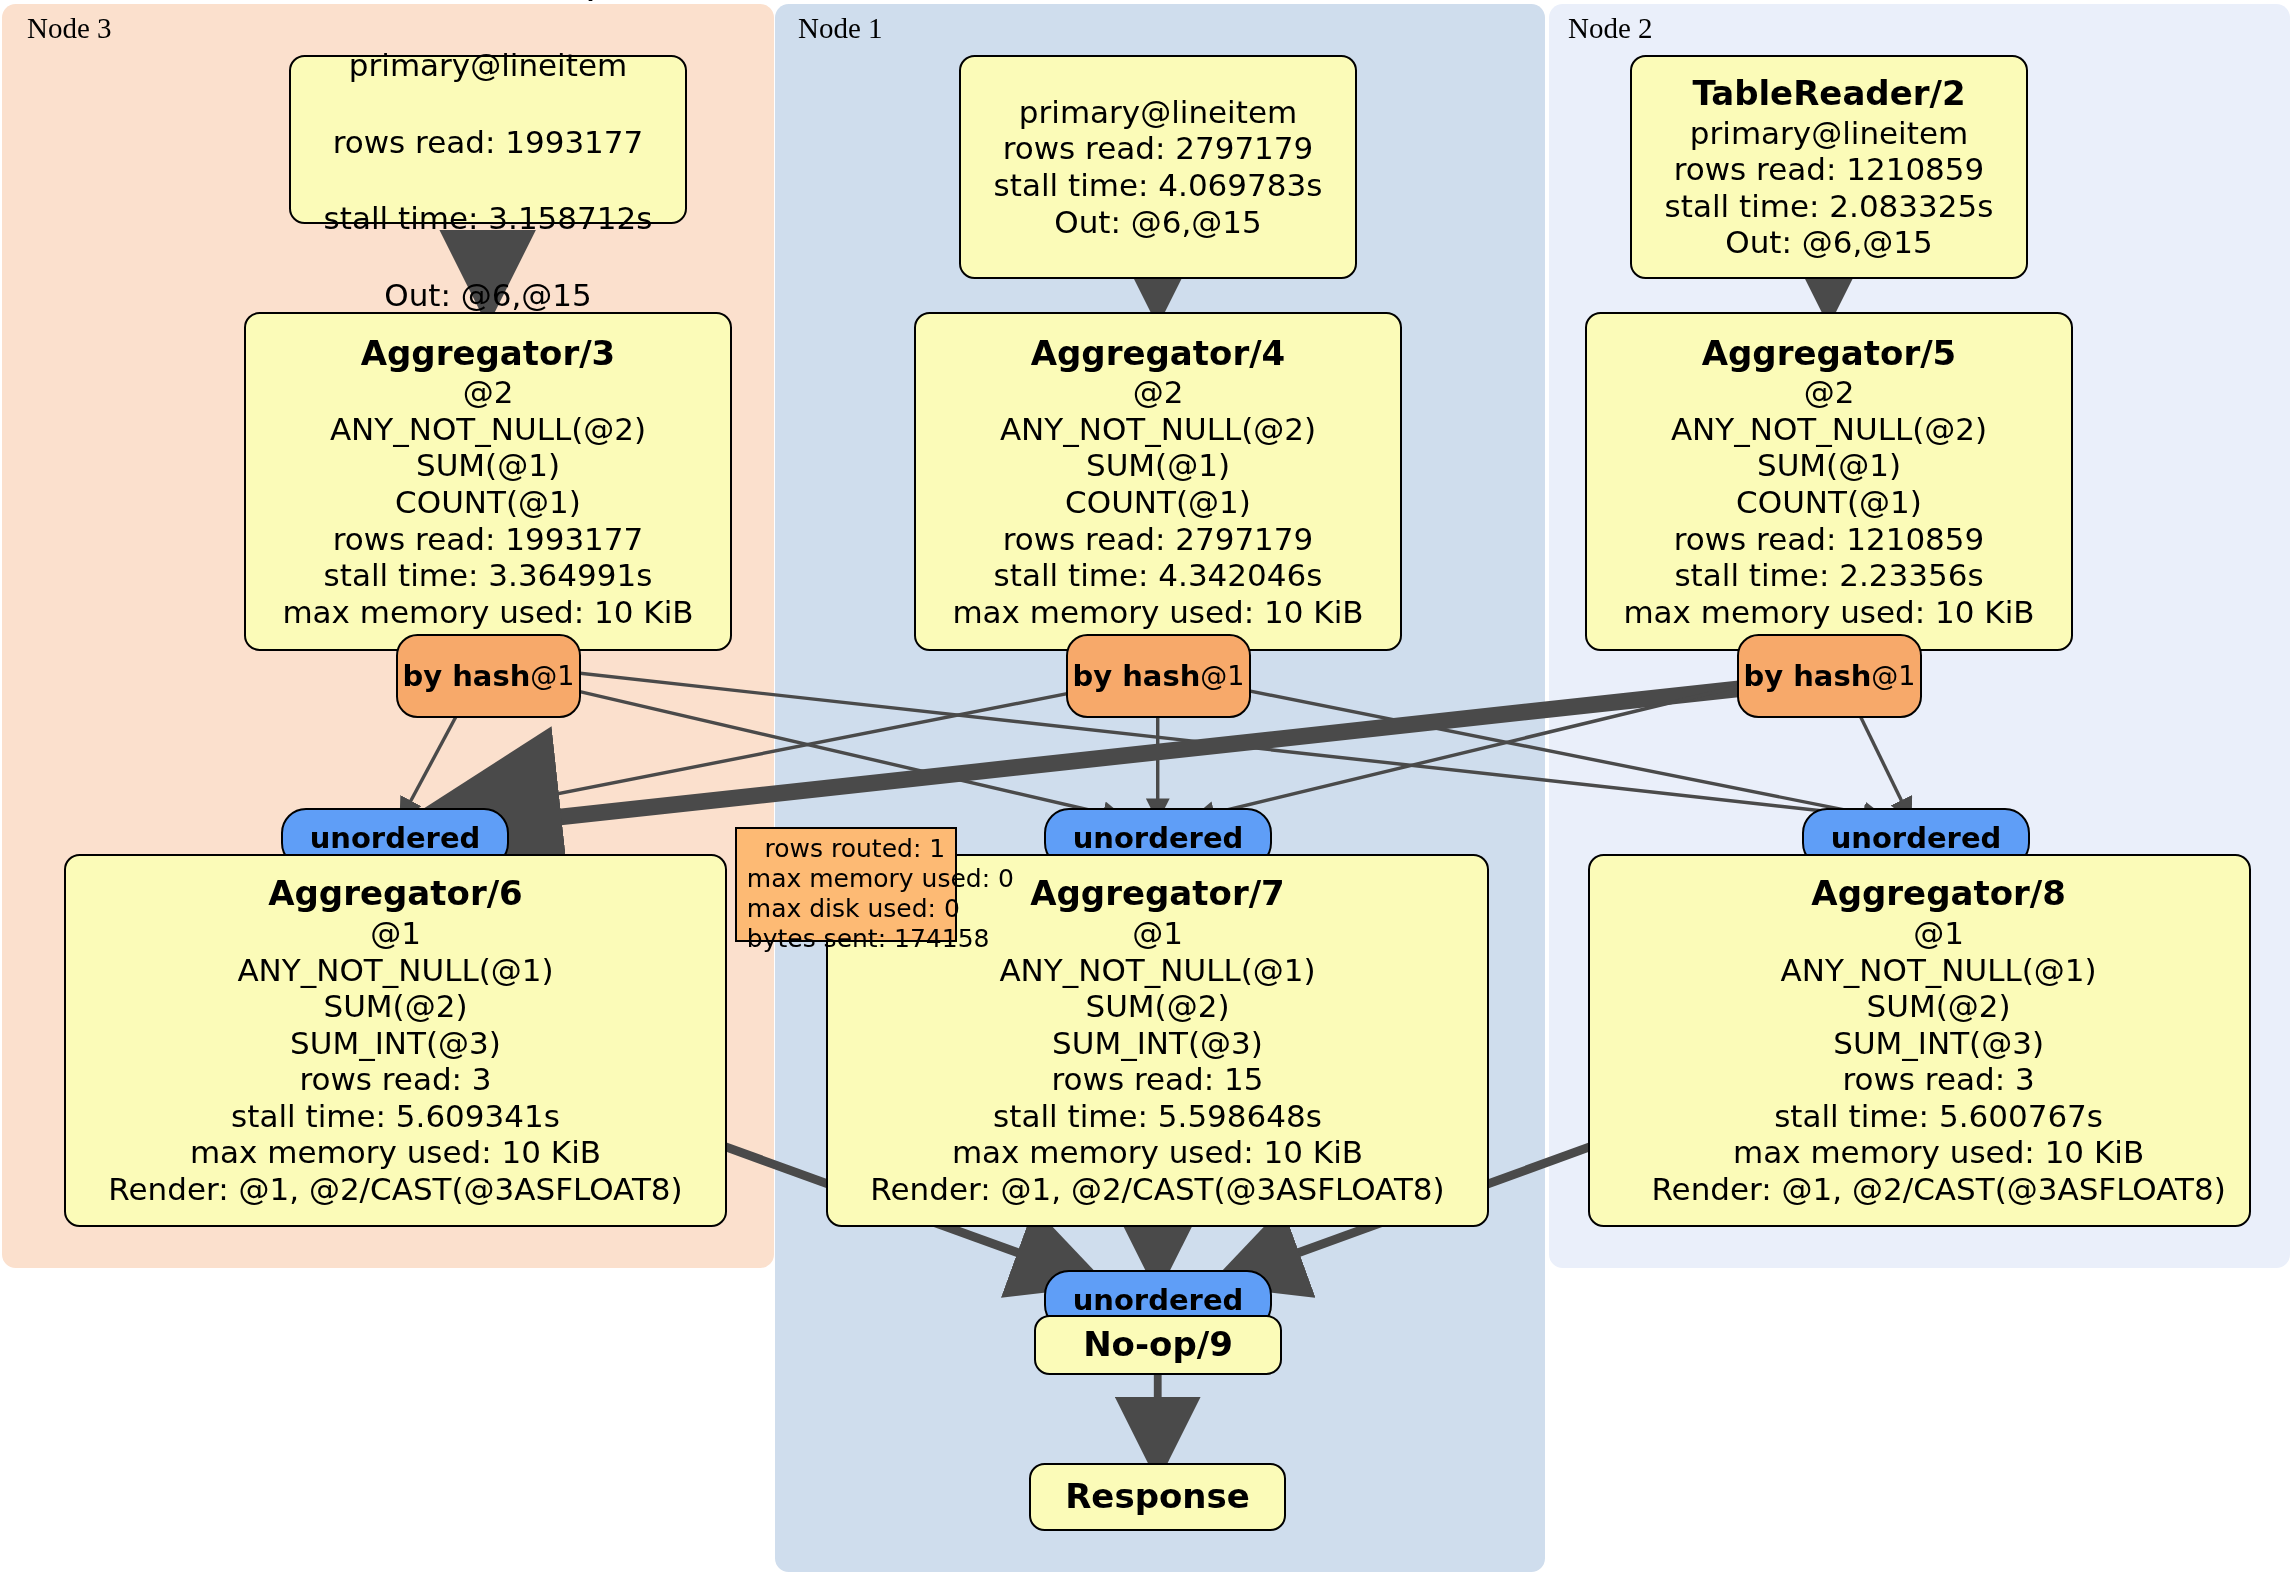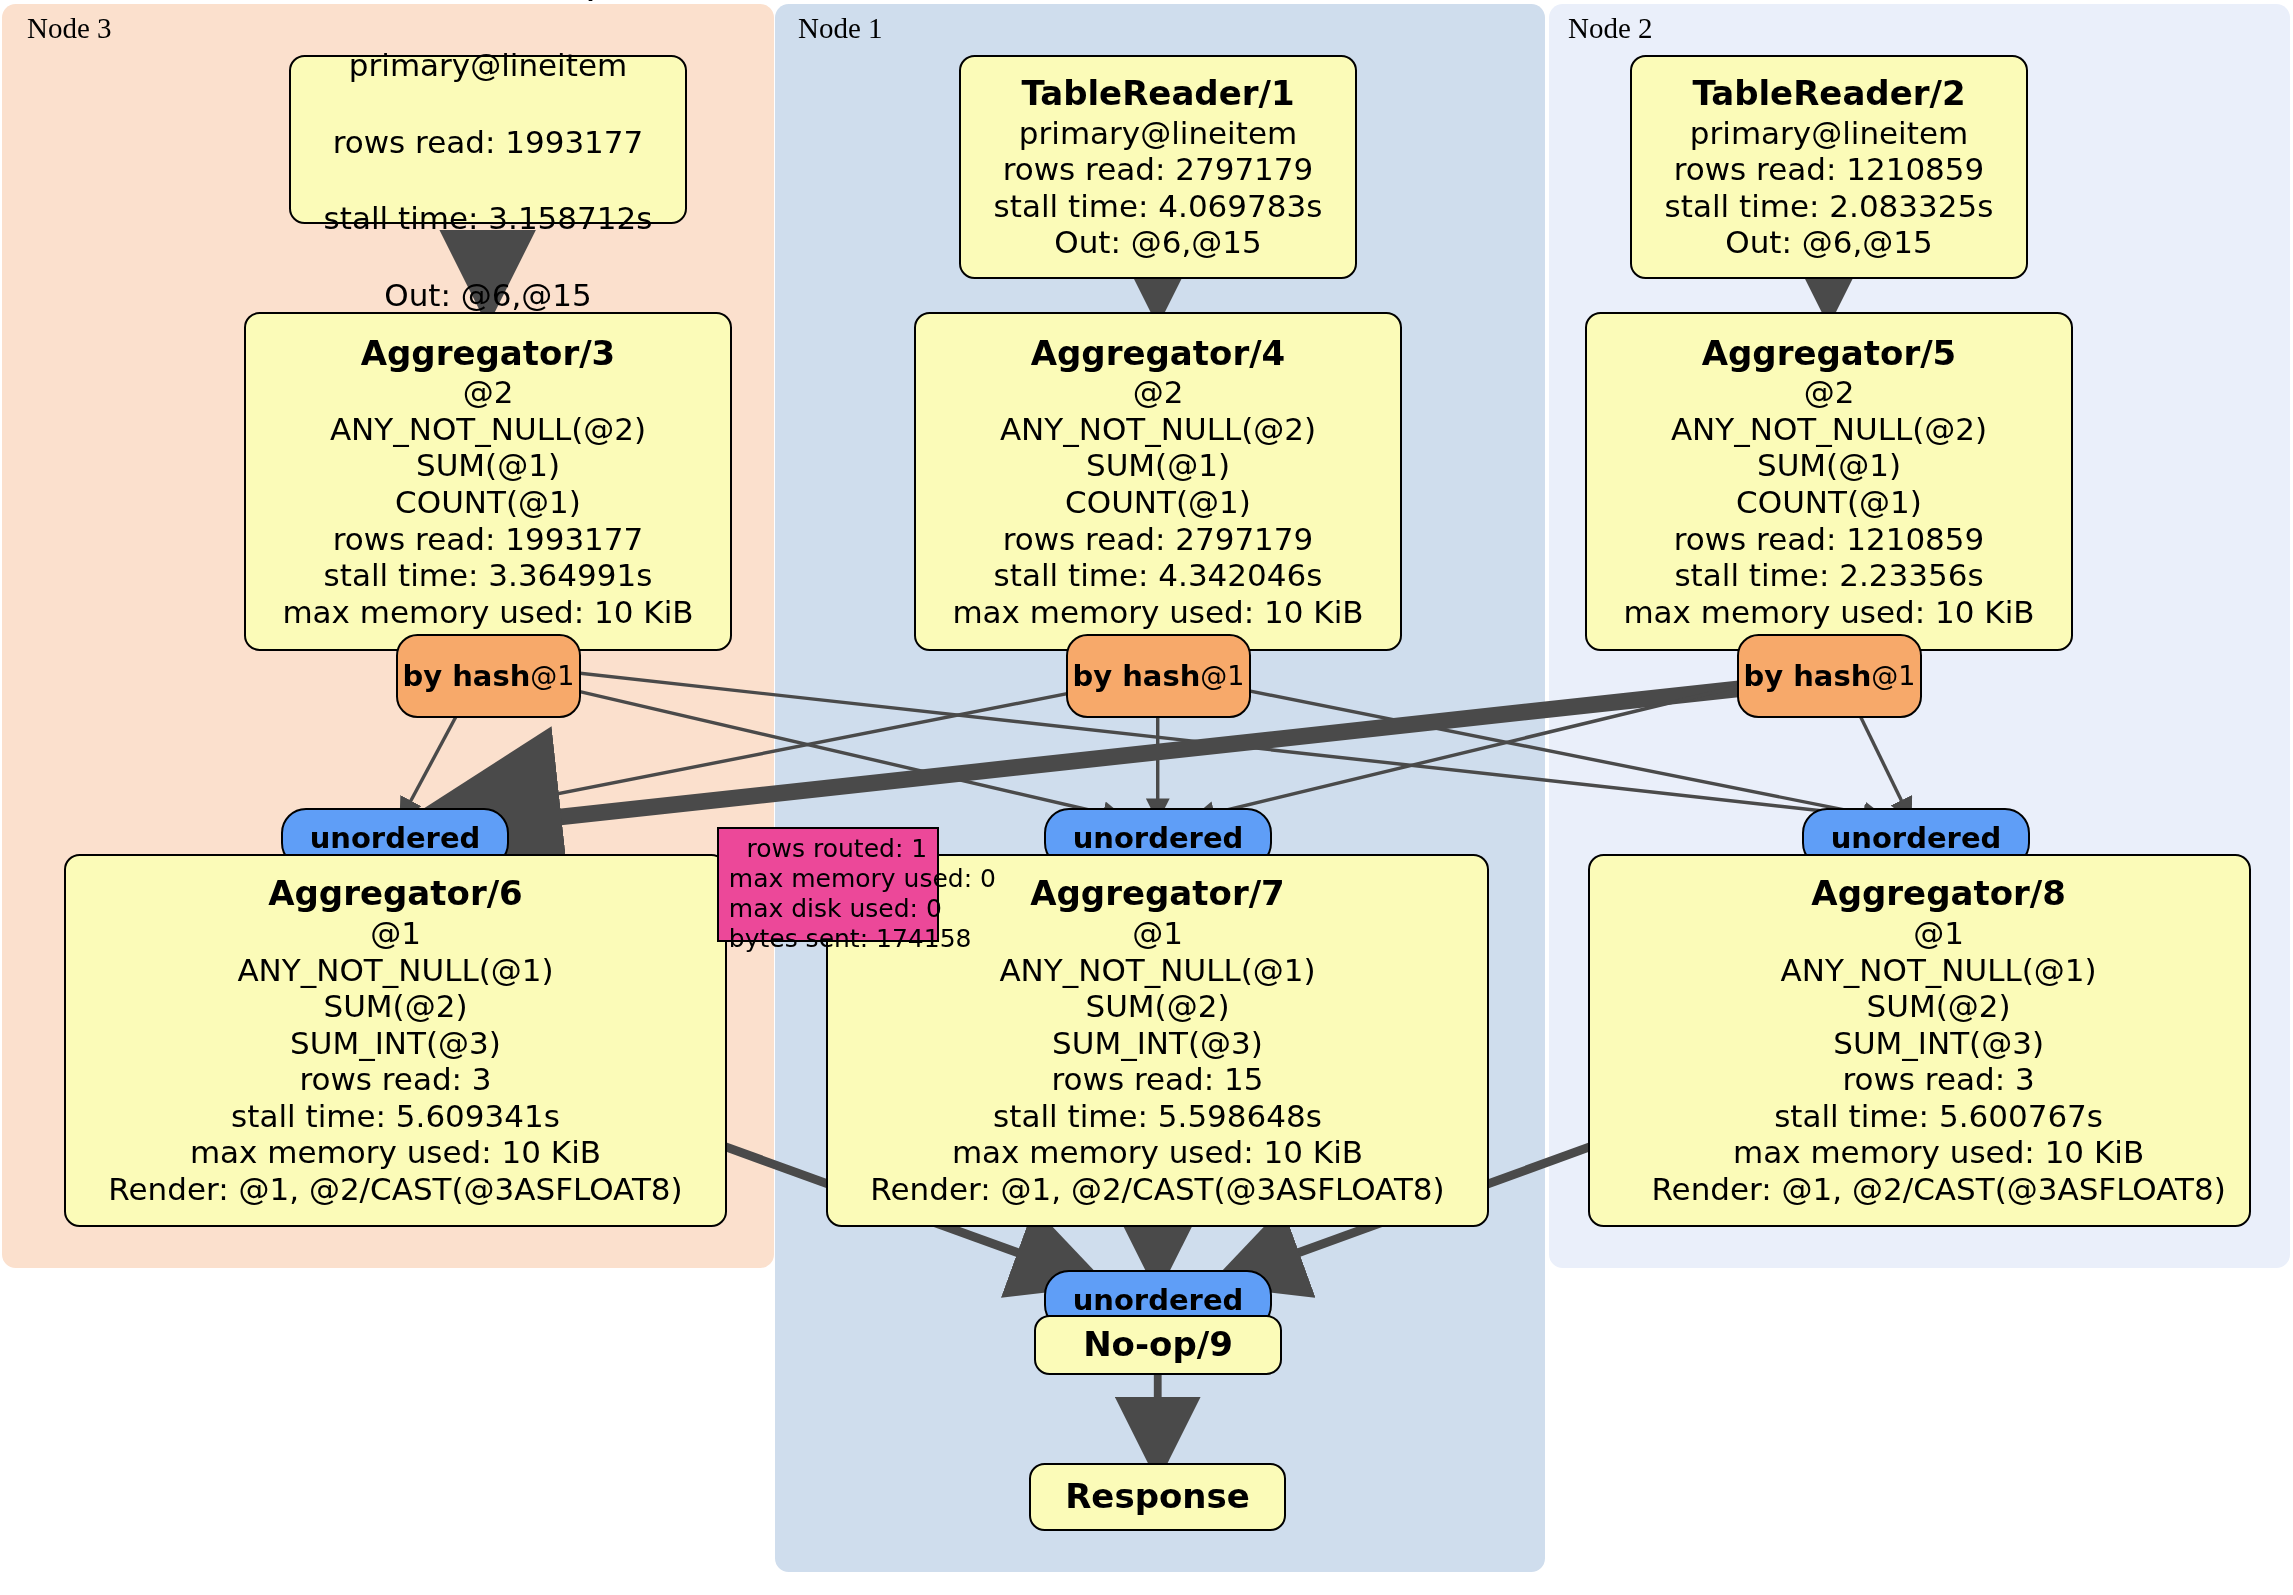--- a/index.html
+++ b/index.html
@@ -20,22 +20,22 @@
   .node .line{font-size:31px;line-height:1.18;color:#000;white-space:nowrap;}
 
   .pill{position:absolute;box-sizing:border-box;border:2.9px solid #000;
         display:flex;flex-direction:row;align-items:center;justify-content:center;
         text-align:center;}
   .pill.hash{background:#f7a96a;border-radius:21.5px;}
   .pill.unord{background:#5f9ef7;border-radius:25px;}
   .pill .t1{font-weight:bold;font-size:29px;line-height:1.12;color:#000;}
   .pill .t2{font-size:27px;line-height:1.12;color:#000;}
 
-  .statsbox{position:absolute;box-sizing:border-box;background:#ec4899;
-            border:2px solid #000;text-align:right;padding:4.9px 9.8px 5.9px 9.8px;}
+  .statsbox{position:absolute;box-sizing:border-box;background:#fdba74;
+            border:2px solid #000;text-align:right;padding:4.9px 9.8px 5.9px 9.8px;margin-left:18px;}
   .statsbox .line{font-size:25px;line-height:1.2;color:#000;white-space:nowrap;}
 </style>
 </head>
 <body>
 
 <div id="stage">
 
   <div class="cluster" style="left:2px;top:3.9px;width:772px;height:1264px;background:#fbe0cd;"></div>
   <div class="cluster" style="left:775px;top:3.9px;width:770px;height:1568px;background:#cfdded;"></div>
   <div class="cluster" style="left:1549px;top:3.9px;width:741px;height:1264px;background:#eaeffa;"></div>
@@ -118,21 +118,20 @@
 
   <div class="node" style="left:289px;top:55px;width:398px;height:169px;gap:40px;">
     <div class="title">TableReader/0</div>
     <div class="line">primary@lineitem</div>
     <div class="line">rows read: 1993177</div>
     <div class="line">stall time: 3.158712s</div>
     <div class="line">Out: @6,@15</div>
   </div>
 
   <div class="node" style="left:959px;top:55px;width:398px;height:224px;">
-    <div class="title">TableReader/1</div>
     <div class="line">primary@lineitem</div>
     <div class="line">rows read: 2797179</div>
     <div class="line">stall time: 4.069783s</div>
     <div class="line">Out: @6,@15</div>
   </div>
 
   <div class="node" style="left:1630px;top:55px;width:398px;height:224px;">
     <div class="title">TableReader/2</div>
     <div class="line">primary@lineitem</div>
     <div class="line">rows read: 1210859</div>

